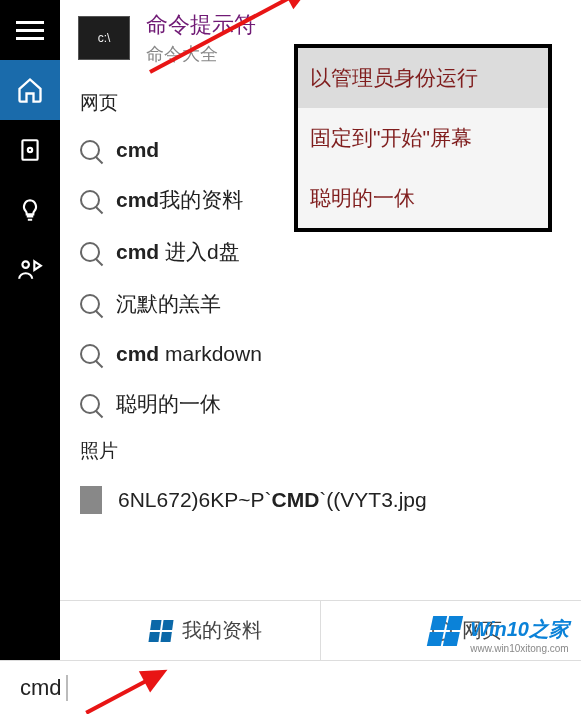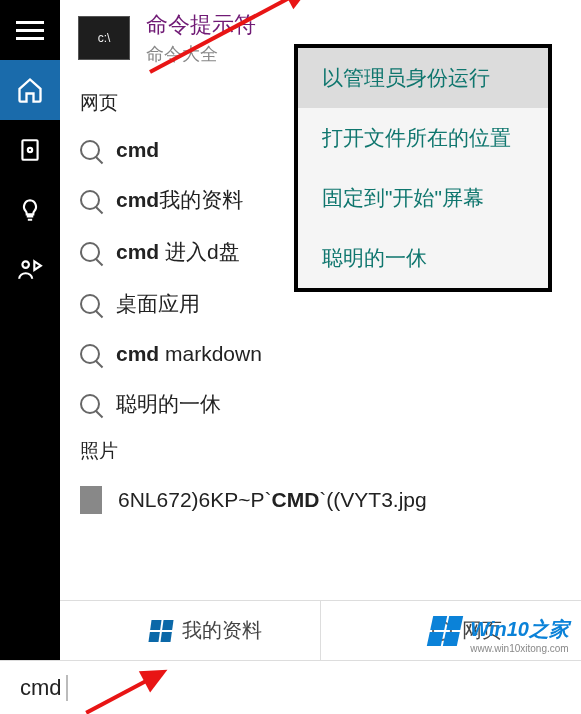--- a/index.html
+++ b/index.html
@@ -51,21 +51,21 @@
   .file-glyph {
     width: 22px; height: 28px; background: #888; flex-shrink: 0;
   }
   .bold { font-weight: 700; }
 
   .context-menu {
     position: absolute; top: 44px; left: 294px; width: 258px;
     background: #f5f5f5; border: 4px solid #000;
   }
   .context-item {
-    padding: 16px 24px; font-size: 21px; color: #0f766e; cursor: pointer;
+    padding: 16px 12px; font-size: 21px; color: #7f1d1d; cursor: pointer;
   }
   .context-item.hover { background: #dcdcdc; }
 
   .tabs {
     position: absolute; left: 60px; right: 0; bottom: 54px; height: 60px;
     display: flex; border-top: 1px solid #ddd;
   }
   .tab {
     flex: 1; display: flex; align-items: center; justify-content: center; gap: 10px;
     font-size: 20px; color: #444; cursor: pointer; padding-left: 32px;
@@ -166,42 +166,41 @@
   <div class="result-row">
     <div class="search-glyph"></div>
     <div><span class="bold">cmd</span><span>我的资料</span></div>
   </div>
   <div class="result-row">
     <div class="search-glyph"></div>
     <div><span class="bold">cmd</span><span> 进入d盘</span></div>
   </div>
   <div class="result-row">
     <div class="search-glyph"></div>
-    <div><span class="bold"></span><span>桌面应用</span></div>
+    <div><span class="bold"></span><span>沉默的羔羊</span></div>
   </div>
   <div class="result-row">
     <div class="search-glyph"></div>
     <div><span class="bold">cmd</span><span> markdown</span></div>
   </div>
   <div class="result-row">
     <div class="search-glyph"></div>
     <div><span class="bold"></span><span>聪明的一休</span></div>
   </div>
 
   <div class="section-label">照片</div>
 
   <div class="result-row">
     <div class="file-glyph"></div>
     <div><span>6NL672)6KP~P`</span><span class="bold">CMD</span><span>`((VYT3.jpg</span></div>
   </div>
 </div>
 
 <div class="context-menu">
   <div class="context-item hover">以管理员身份运行</div>
-  <div class="context-item">打开文件所在的位置</div>
   <div class="context-item">固定到"开始"屏幕</div>
   <div class="context-item">聪明的一休</div>
 </div>
 
 <div class="tabs">
   <div class="tab">
     <div class="win-grid">
         <span></span>
         <span></span>
         <span></span>

